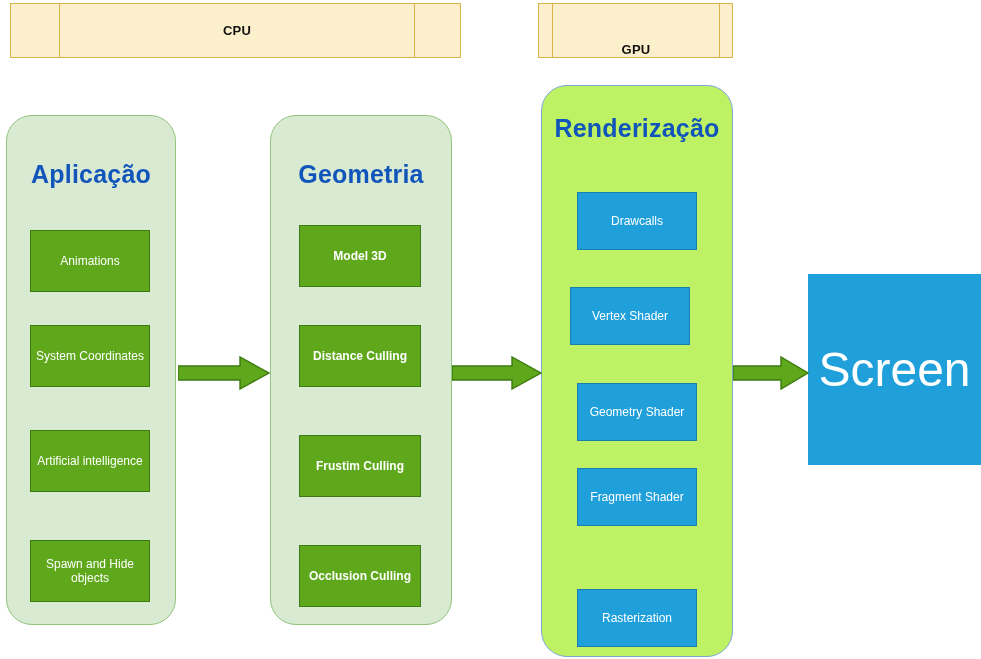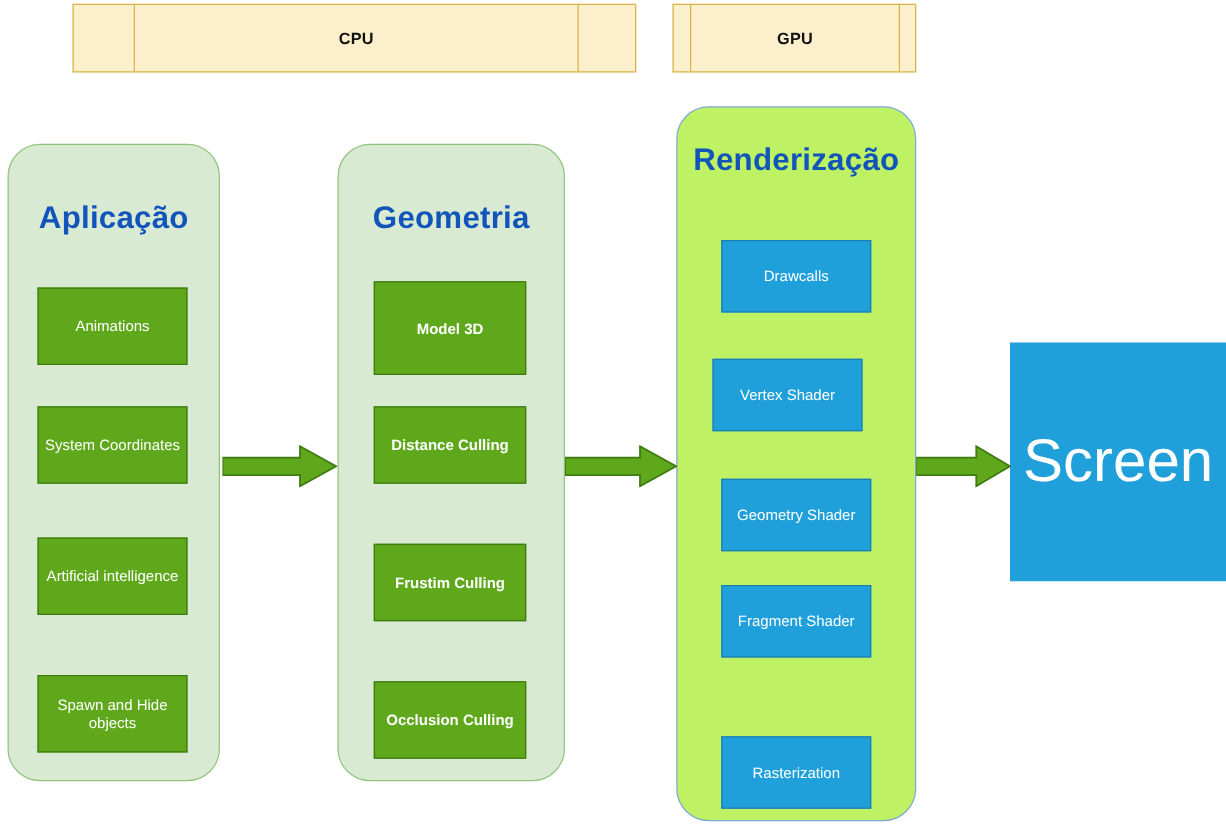--- a/index.html
+++ b/index.html
@@ -33,28 +33,28 @@
   .header-cell + .header-cell {
     border-left: 1px solid #D9B44A;
   }
   .header-label {
     font-size: 13px;
     font-weight: bold;
     color: #111111;
     letter-spacing: 0.2px;
   }
 
-  #cpu-band { left: 10px; top: 3px; width: 451px; height: 55px; margin-left: 48px; }
+  #cpu-band { left: 10px; top: 3px; width: 451px; height: 55px; }
   #cpu-band .cell-pad-left  { width: 48px; }
   #cpu-band .cell-main      { flex: 1; }
   #cpu-band .cell-pad-right { width: 46px; }
 
   #gpu-band { left: 538px; top: 3px; width: 195px; height: 55px; }
   #gpu-band .cell-pad-left  { width: 13px; }
-  #gpu-band .cell-main      { flex: 1; }
+  #gpu-band .cell-main      { flex: 1; align-items: flex-end; }
   #gpu-band .cell-pad-right { width: 13px; }
 
   
   .stage {
     position: absolute;
     box-sizing: border-box;
     border-radius: 26px;
   }
   .stage-green {
     background: #D9EAD3;
@@ -104,21 +104,21 @@
   }
   .item-bold { font-weight: bold; }
 
   
   #item-animations         { left: 30px; top: 230px; width: 120px; height: 62px; }
   #item-system-coordinates { left: 30px; top: 325px; width: 120px; height: 62px; }
   #item-artificial-intelligence { left: 30px; top: 430px; width: 120px; height: 62px; }
   #item-spawn-hide-objects { left: 30px; top: 540px; width: 120px; height: 62px; }
 
   
-  #item-model-3d          { left: 299px; top: 225px; width: 122px; height: 75px; }
+  #item-model-3d          { left: 299px; top: 225px; width: 122px; height: 62px; }
   #item-distance-culling  { left: 299px; top: 325px; width: 122px; height: 62px; }
   #item-frustim-culling   { left: 299px; top: 435px; width: 122px; height: 62px; }
   #item-occlusion-culling { left: 299px; top: 545px; width: 122px; height: 62px; }
 
   
   #item-drawcalls        { left: 577px; top: 192px; width: 120px; height: 58px; }
   #item-vertex-shader    { left: 570px; top: 287px; width: 120px; height: 58px; }
   #item-geometry-shader  { left: 577px; top: 383px; width: 120px; height: 58px; }
   #item-fragment-shader  { left: 577px; top: 468px; width: 120px; height: 58px; }
   #item-rasterization    { left: 577px; top: 553px; width: 120px; height: 58px; margin-top: 36px; }

